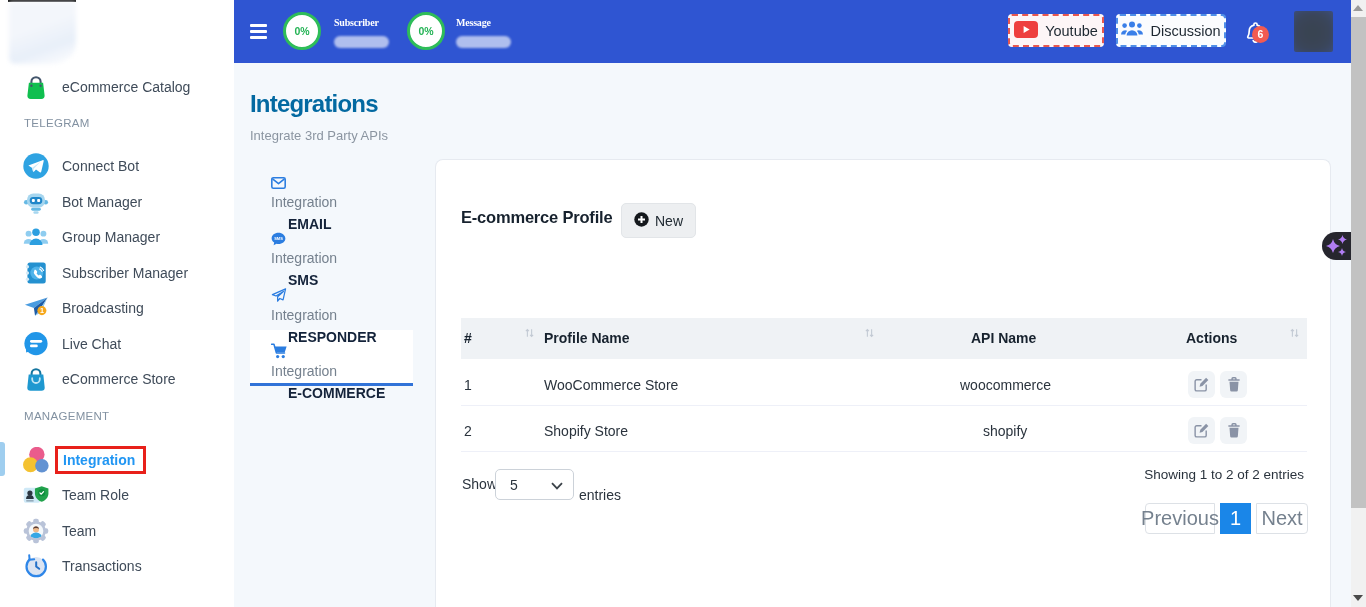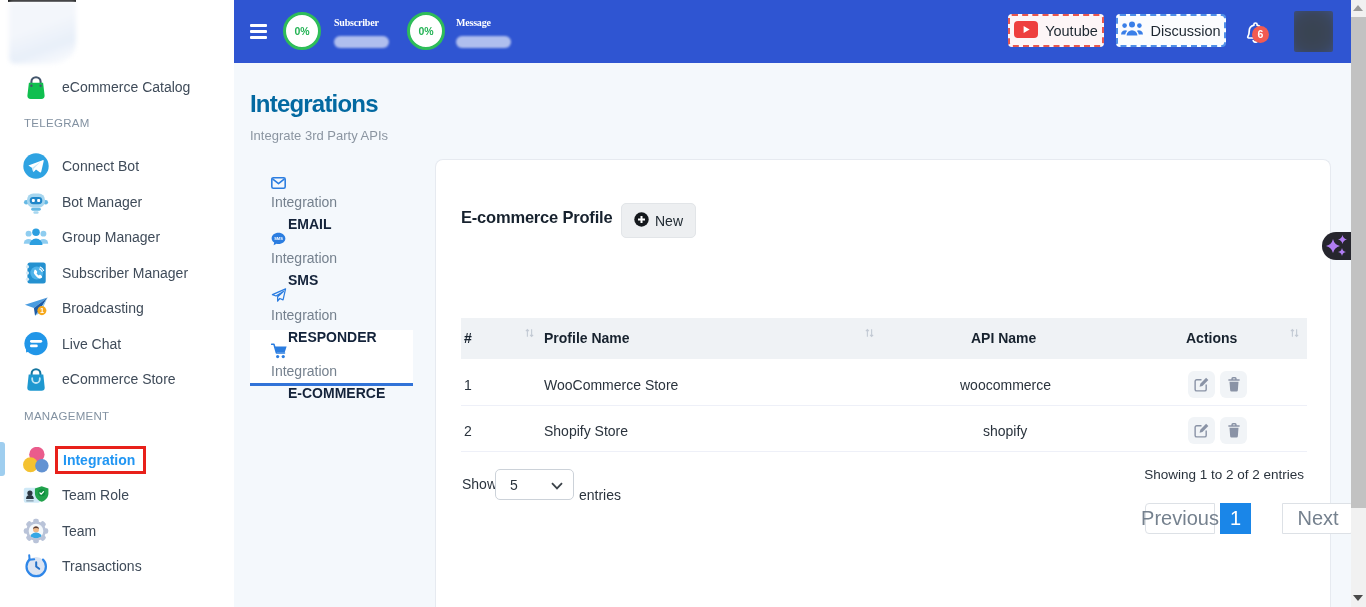--- a/index.html
+++ b/index.html
@@ -350,21 +350,21 @@
   <div class="rowline" style="top:291px;"></div>
 
   <div class="td" style="left:26px; top:316px; font-size:14px;">Show</div>
   <div id="show-select"><span style="position:absolute; left:14px; top:7px; font-size:14px; color:#2a333d;">5</span><span id="sel-chev"><svg width="12" height="8" viewBox="0 0 12 8" style="position:absolute; right:10px; top:12px;">
           <path d="M1 1.2 L6 6.4 L11 1.2" fill="none" stroke="#3c434a" stroke-width="1.8"></path>
         </svg></span></div>
   <div class="td" style="left:143px; top:327px; font-size:14px;">entries</div>
   <div class="td" style="right:26px; top:307px; font-size:13.5px;">Showing 1 to 2 of 2 entries</div>
   <div class="pagebtn" style="left:709px; width:70px; background:#fff; border:1px solid #dde1e6; border-radius:4px 0 0 4px; color:#75818e;">Previous</div>
   <div class="pagebtn" style="left:784px; width:31px; background:#1a86e8; color:#fff;">1</div>
-  <div class="pagebtn" style="left:820px; width:72px; background:#fff; border:1px solid #dde1e6; border-radius:0 4px 4px 0; color:#75818e;margin-left:26px;">Next</div>
+  <div class="pagebtn" style="left:820px; width:52px; background:#fff; border:1px solid #dde1e6; border-radius:0 4px 4px 0; color:#75818e;">Next</div>
 </div>
 
 <div id="sbar" class="abs"></div>
 <div id="sthumb" class="abs"></div>
 <div class="sarrow abs" style="top:5px; border-bottom:6px solid #9a9a9a;"></div>
 <div class="sarrow abs" style="top:595px; border-top:6px solid #4a4a4a;"></div>
 <div id="sparkle" class="abs"><svg width="29" height="28" viewBox="0 0 29 28">
       <g fill="#b07df2">
         <path d="M11 7 Q12.3 12.7 18 14 Q12.3 15.3 11 21 Q9.7 15.3 4 14 Q9.7 12.7 11 7 z"></path>
         <path d="M20.5 3 Q21.3 6.7 25 7.5 Q21.3 8.3 20.5 12 Q19.7 8.3 16 7.5 Q19.7 6.7 20.5 3 z"></path>

